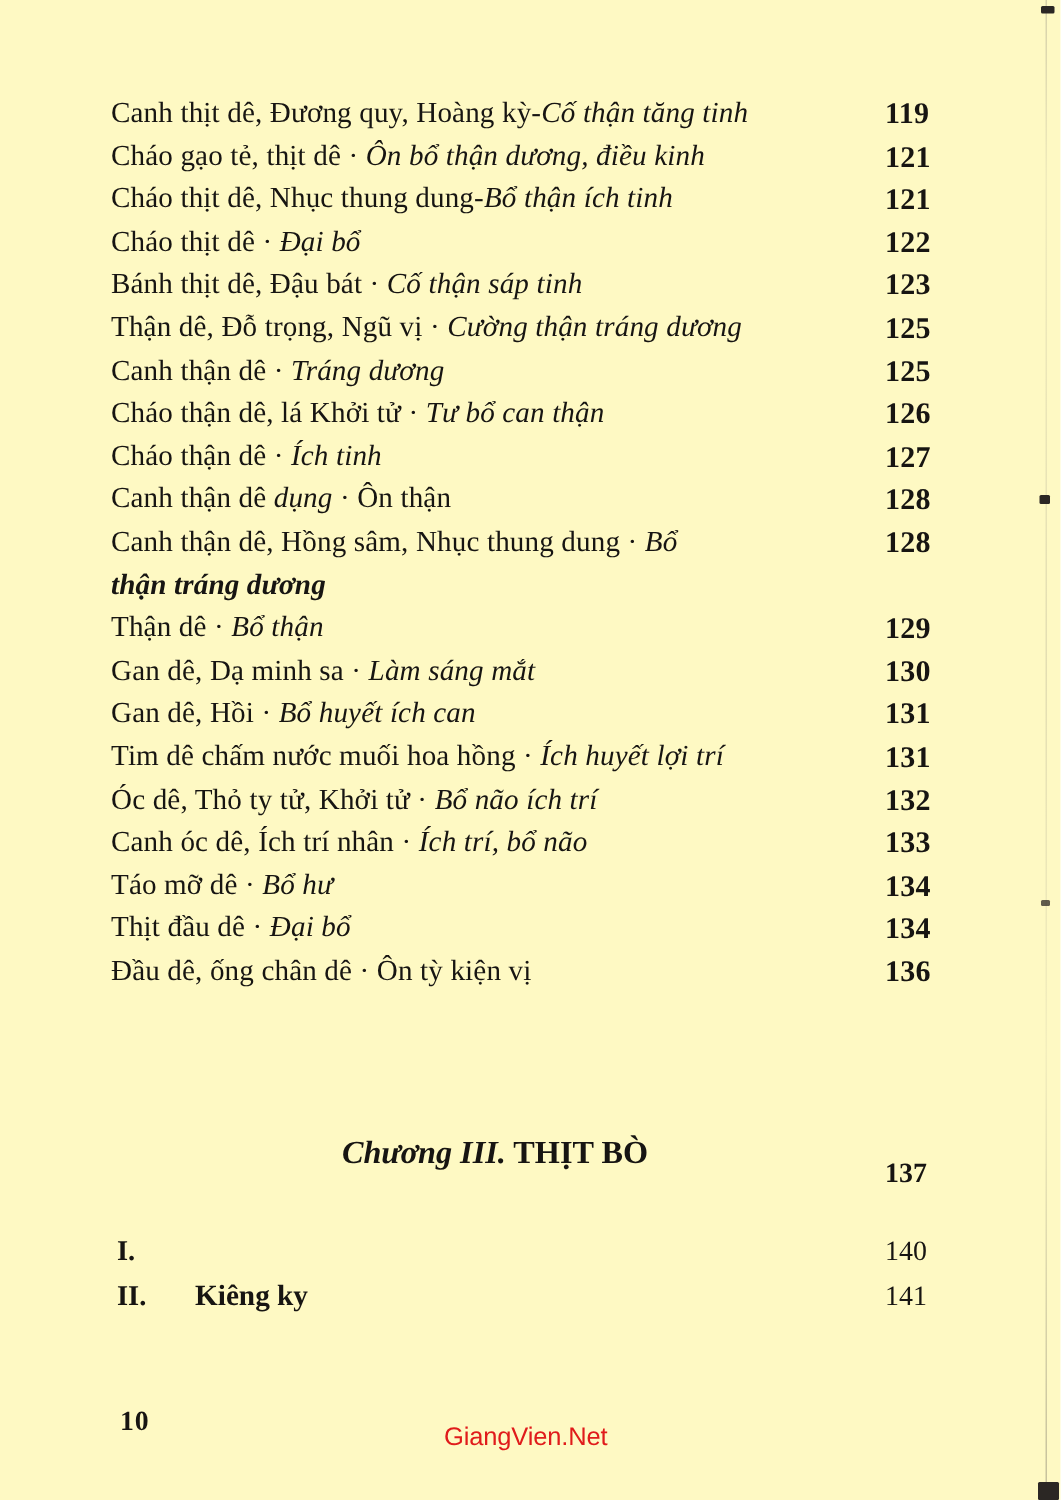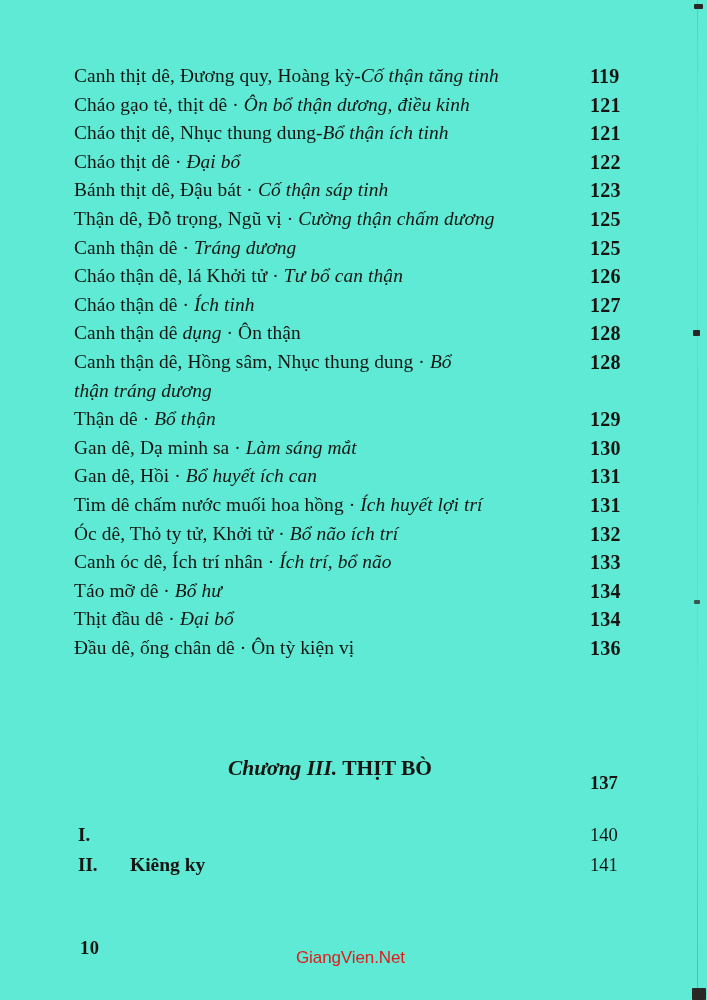--- a/index.html
+++ b/index.html
@@ -7,21 +7,21 @@
     margin: 0;
     padding: 0;
     background: #ffffff;
   }
 
   .page {
     position: relative;
     width: 707px;
     height: 1000px;
     margin: 0 auto;
-    background: #5eead4;
+    background: #fef9c3;
     overflow: hidden;
     font-family: "Liberation Serif", "DejaVu Serif", serif;
     color: #171512;
   }
 
   
   .scan-edge {
     position: absolute;
     top: 0;
     right: 9px;
@@ -91,20 +91,21 @@
   .row.wrap .entry {
     white-space: normal;
     text-align: justify;
     text-align-last: left;
     padding-right: 66px;
   }
   .row.wrap .line2 {
     display: block;
     padding-right: 0;
     font-style: italic;
+    font-weight: bold;
   }
 
   i, .it { font-style: italic; }
 
   
   .chapter {
     position: absolute;
     left: 74px;
     top: 752px;
     width: 568px;
@@ -218,21 +219,21 @@
         </div>
         <div class="row">
           <span class="entry"><span>Cháo thịt dê · </span><i>Đại bổ</i></span>
           <span class="pageno">122</span>
         </div>
         <div class="row">
           <span class="entry"><span>Bánh thịt dê, Đậu bát · </span><i>Cố thận sáp tinh</i></span>
           <span class="pageno">123</span>
         </div>
         <div class="row">
-          <span class="entry"><span>Thận dê, Đỗ trọng, Ngũ vị · </span><i>Cường thận chấm dương</i></span>
+          <span class="entry"><span>Thận dê, Đỗ trọng, Ngũ vị · </span><i>Cường thận tráng dương</i></span>
           <span class="pageno">125</span>
         </div>
         <div class="row">
           <span class="entry"><span>Canh thận dê · </span><i>Tráng dương</i></span>
           <span class="pageno">125</span>
         </div>
         <div class="row">
           <span class="entry"><span>Cháo thận dê, lá Khởi tử · </span><i>Tư bổ can thận</i></span>
           <span class="pageno">126</span>
         </div>

